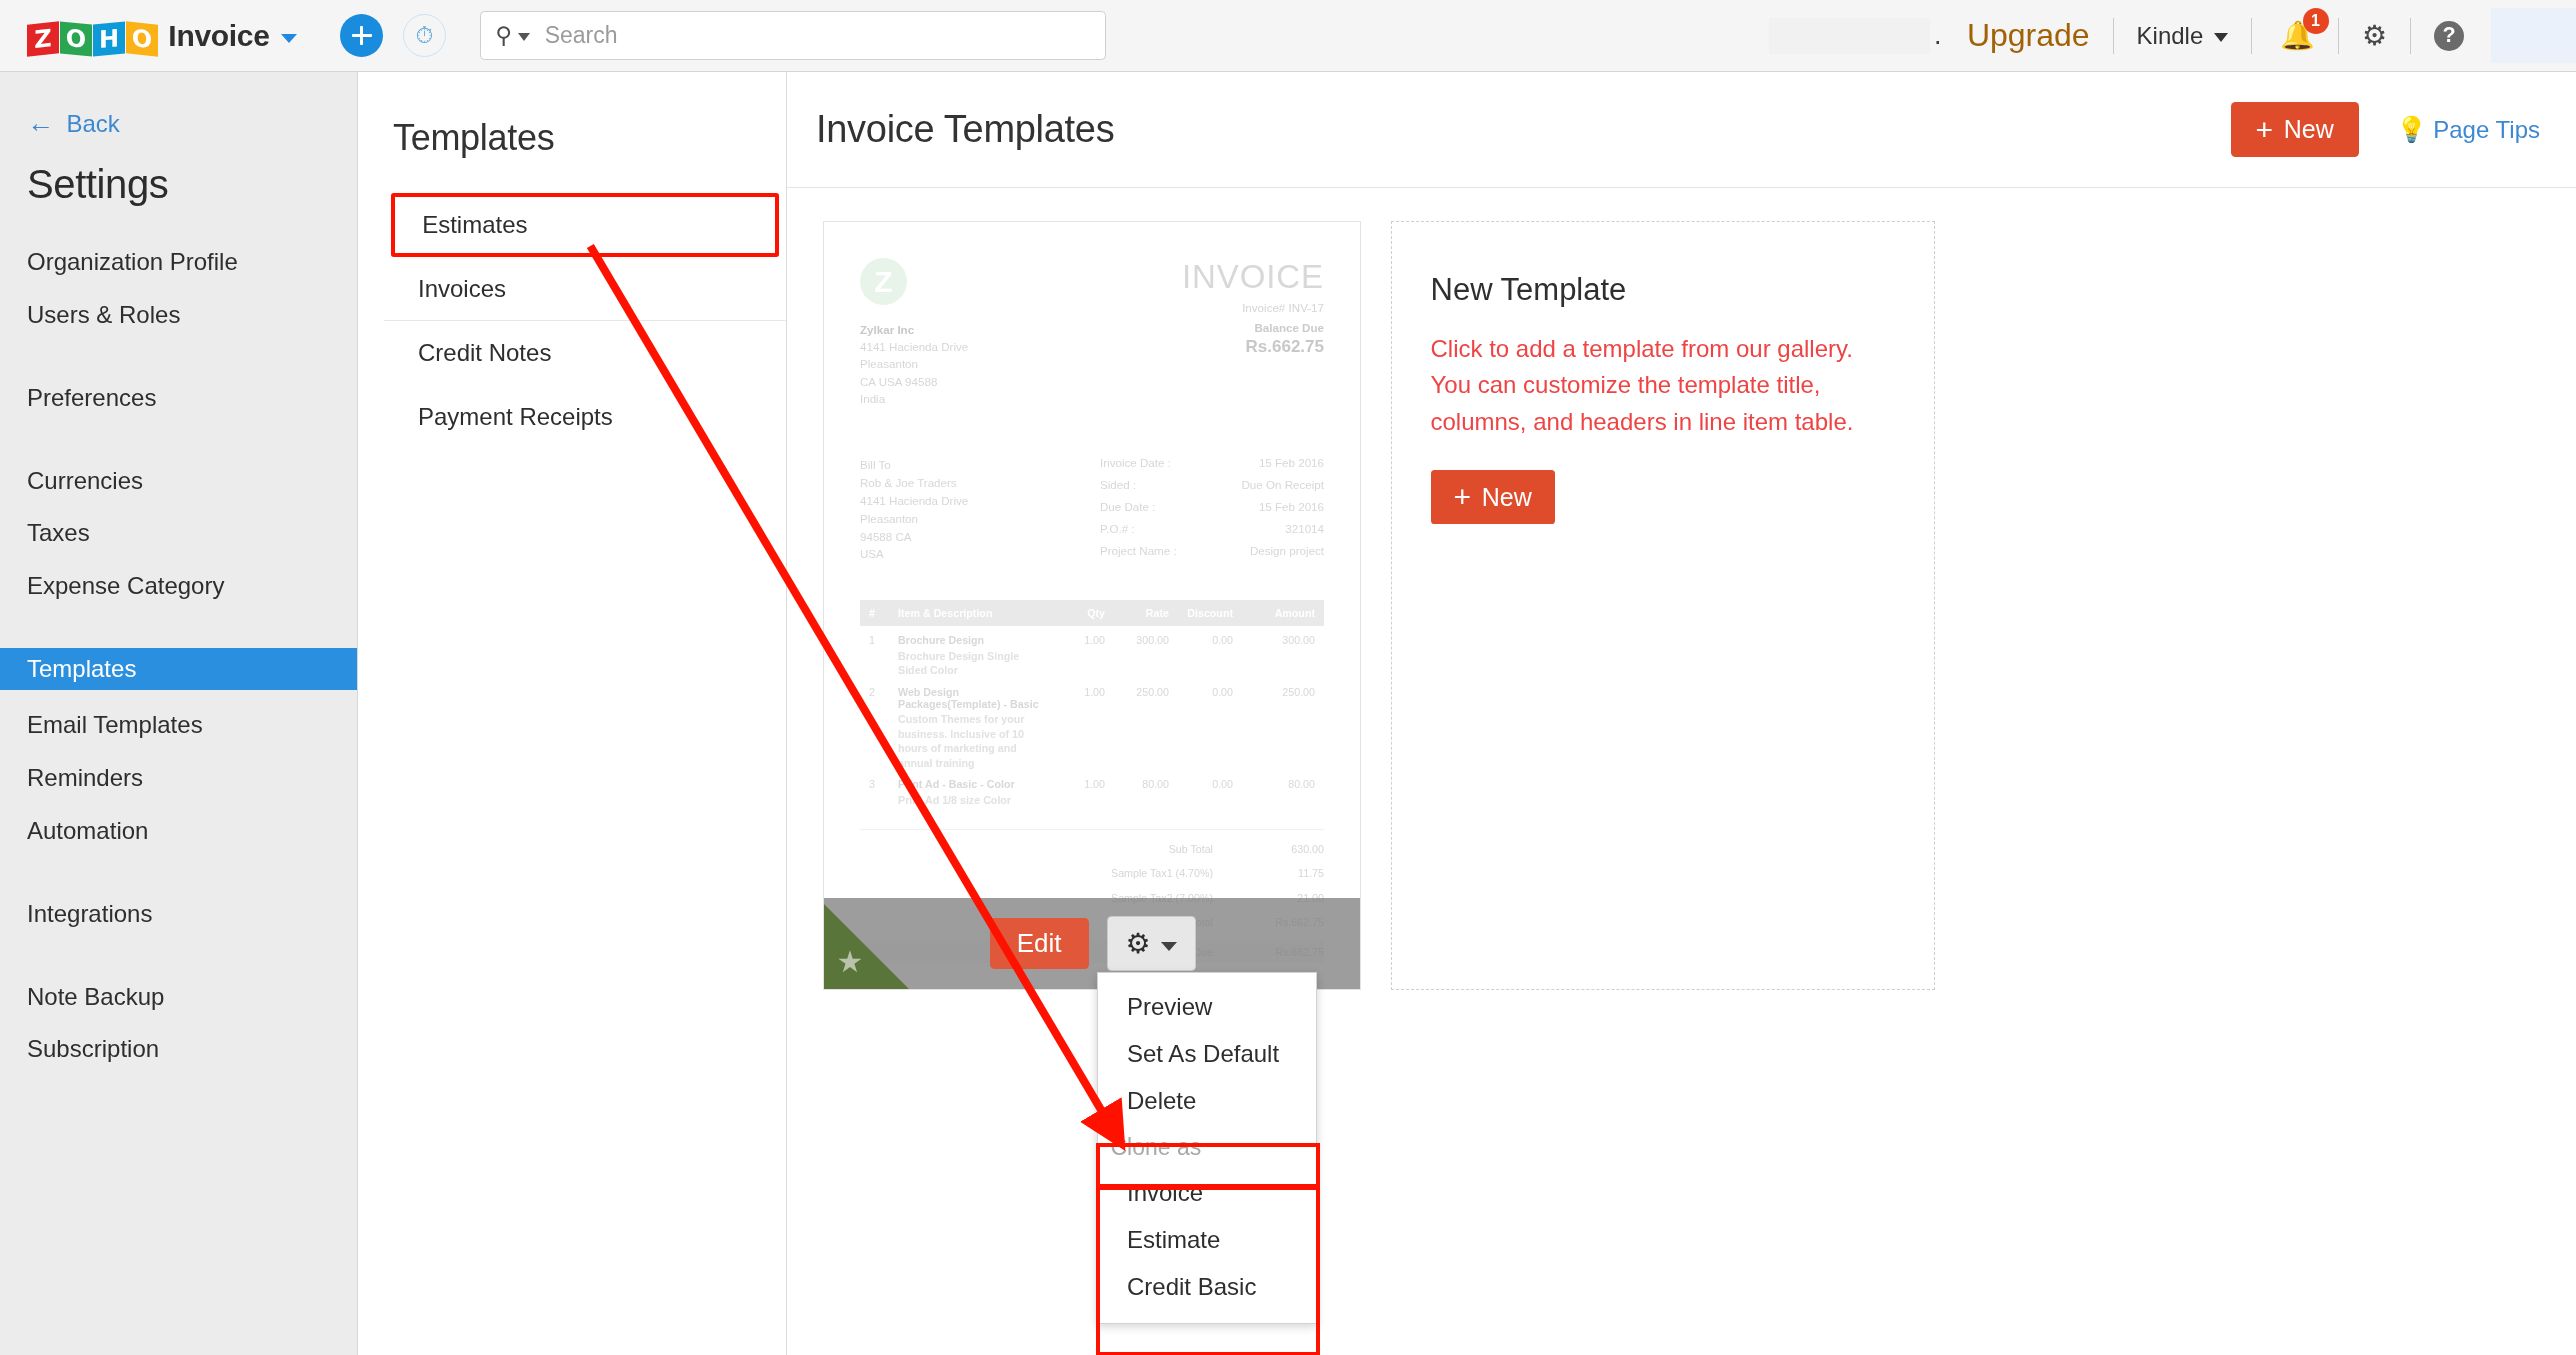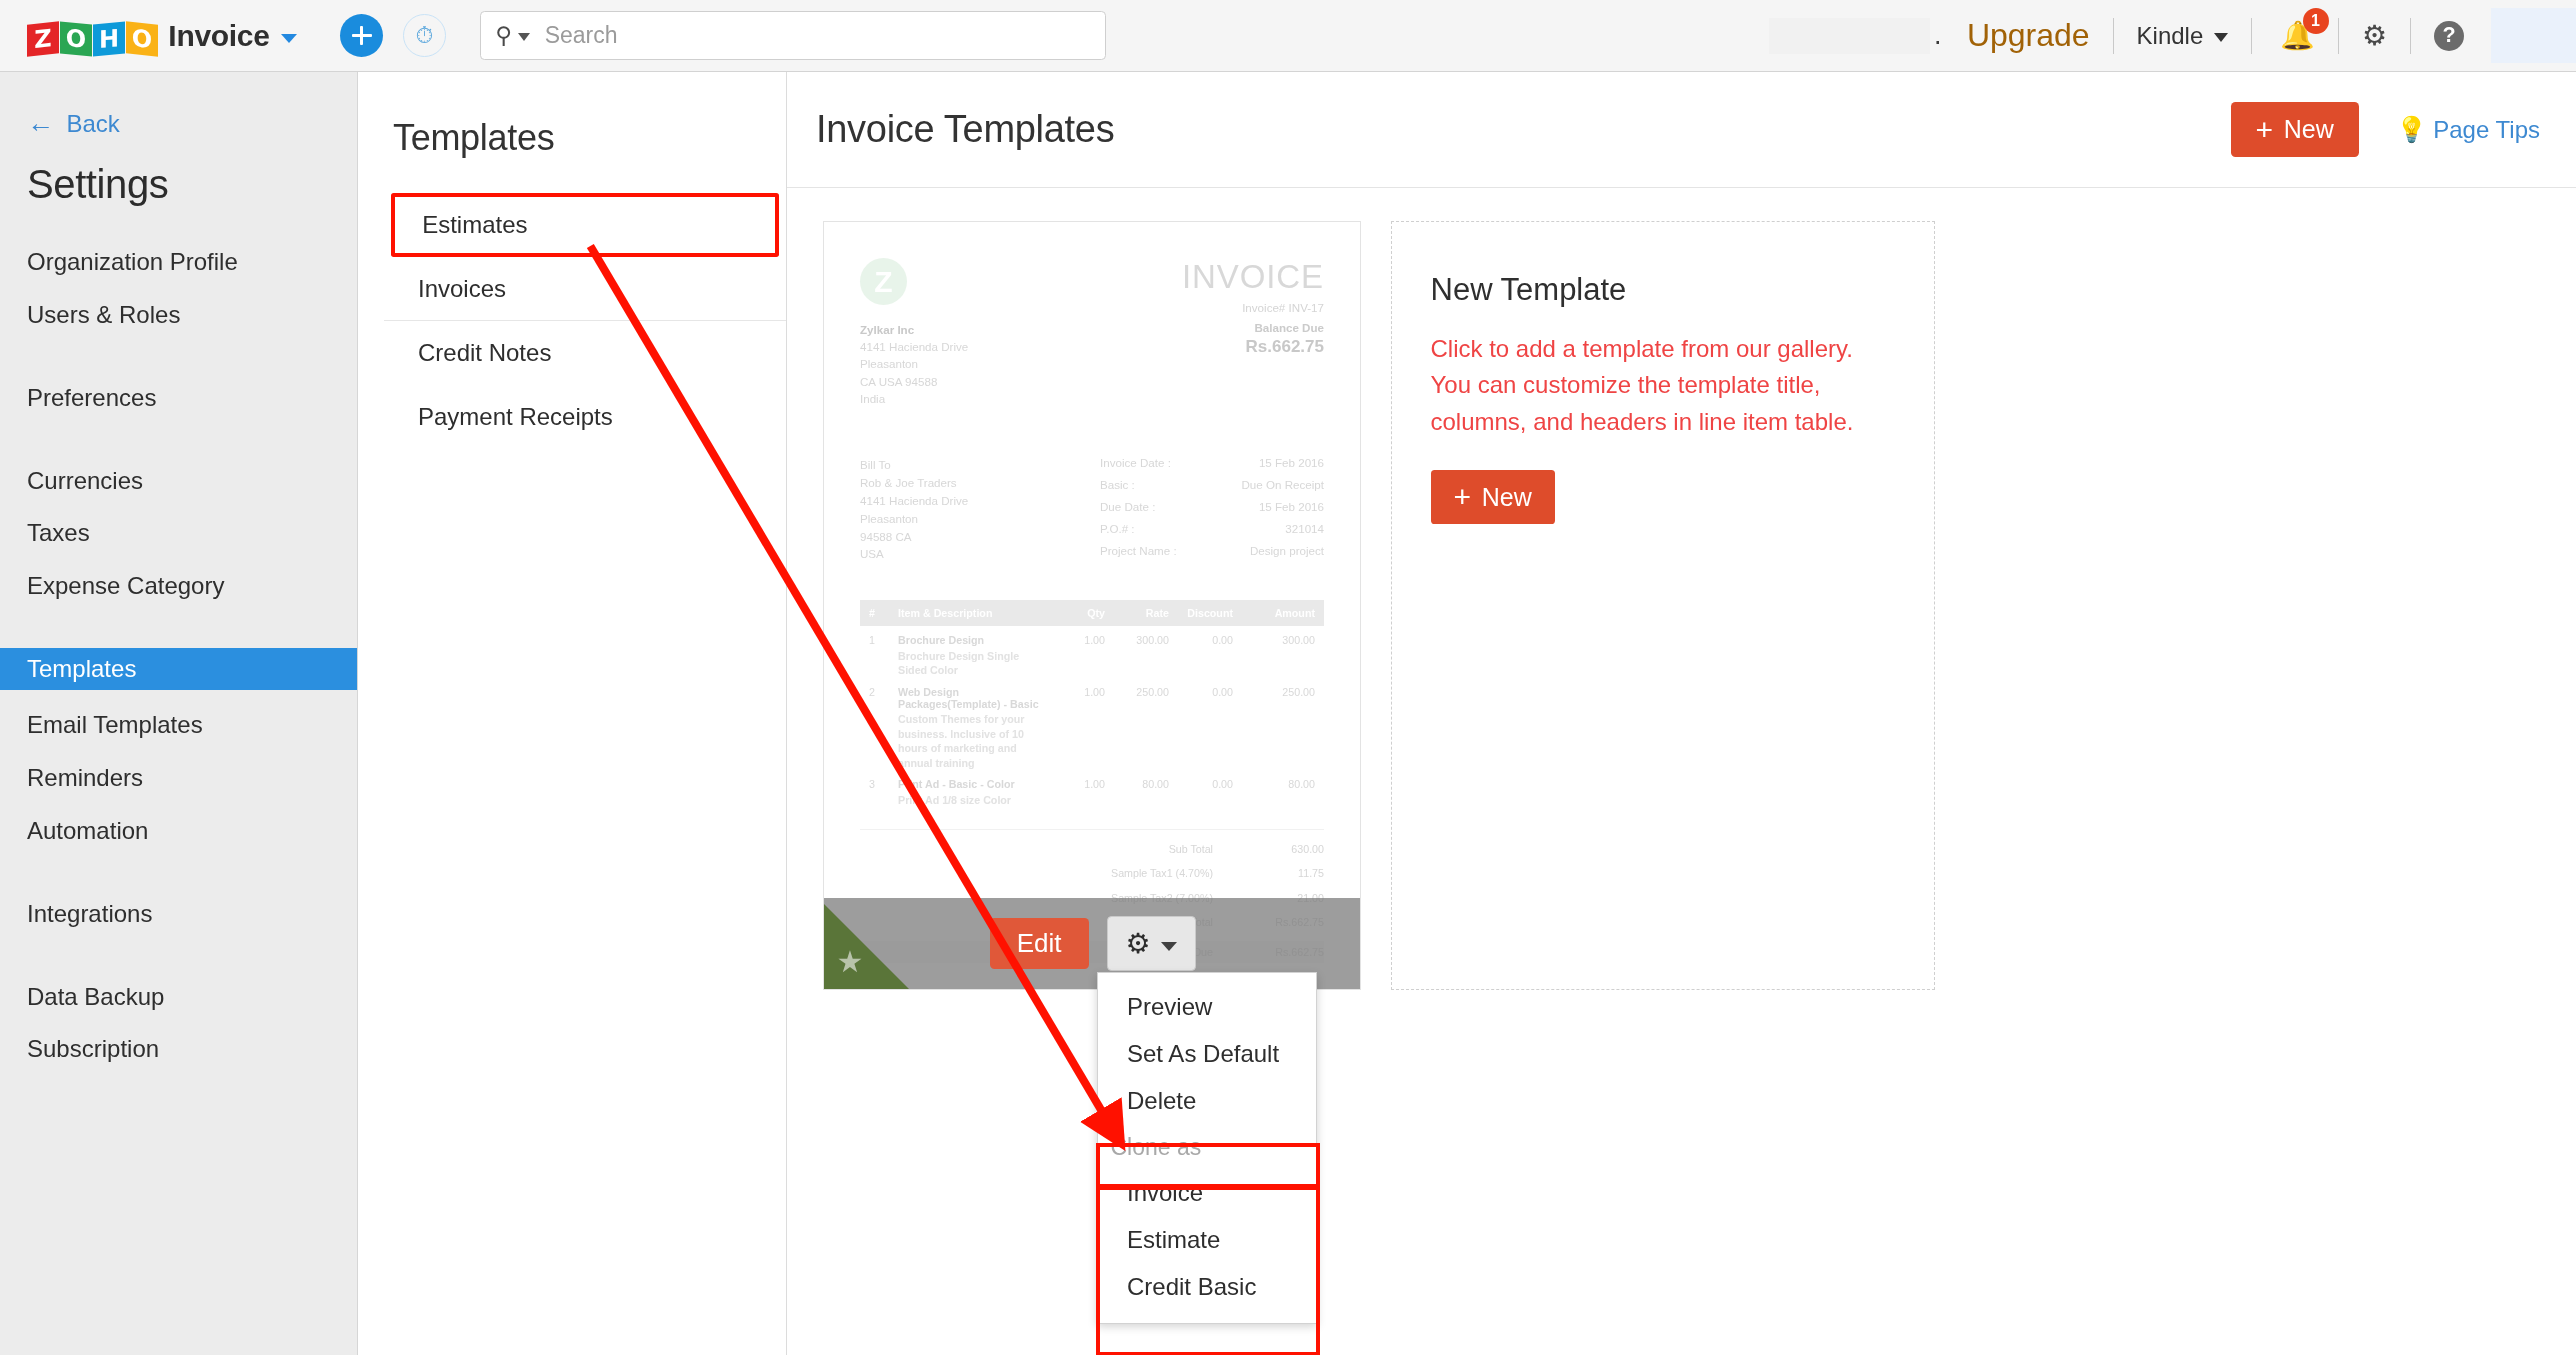--- a/index.html
+++ b/index.html
@@ -362,21 +362,21 @@
   <div class="nav-item active">Templates</div>
   <div style="height:14.3px"></div>
   <div class="nav-item">Email Templates</div>
   <div style="height:10.7px"></div>
   <div class="nav-item">Reminders</div>
   <div style="height:10.7px"></div>
   <div class="nav-item">Automation</div>
   <div class="nav-gap"></div>
   <div class="nav-item">Integrations</div>
   <div class="nav-gap"></div>
-  <div class="nav-item">Data Backup</div>
+  <div class="nav-item">Note Backup</div>
   <div style="height:10.7px"></div>
   <div class="nav-item">Subscription</div>
 </div>
 
 <div class="tpl-col">
   <div class="tpl-head">Templates</div>
   <div class="tpl-list">
     <div class="tpl-item hl">Estimates</div>
     <div class="tpl-item">Invoices</div>
     <div class="tpl-item nobd">Credit Notes</div>
@@ -433,21 +433,21 @@
               <div>Pleasanton</div>
               <div>94588 CA</div>
               <div>USA</div>
             </div>
             <div class="pv-meta">
               <div class="mrow">
                 <span>Invoice Date :</span>
                 <span>15 Feb 2016</span>
               </div>
               <div class="mrow">
-                <span>Basic :</span>
+                <span>Sided :</span>
                 <span>Due On Receipt</span>
               </div>
               <div class="mrow">
                 <span>Due Date :</span>
                 <span>15 Feb 2016</span>
               </div>
               <div class="mrow">
                 <span>P.O.# :</span>
                 <span>321014</span>
               </div>

